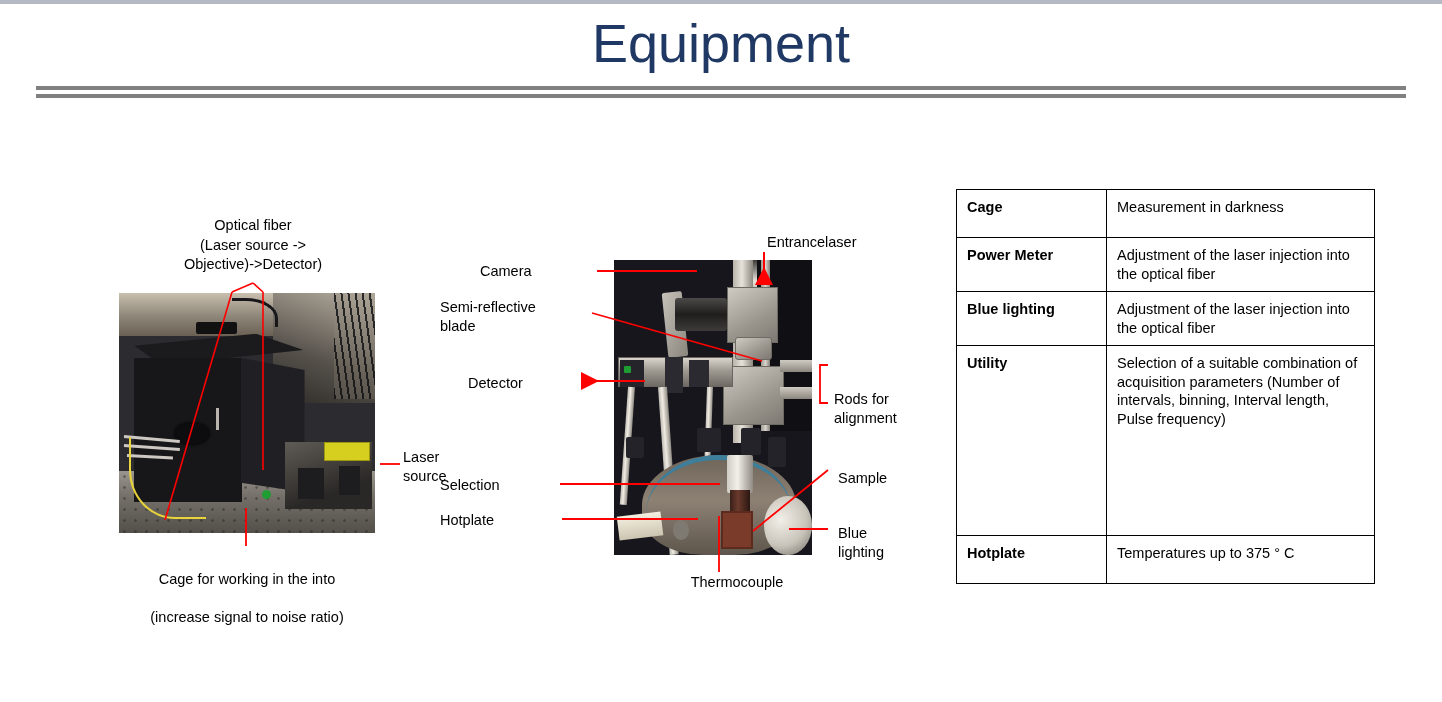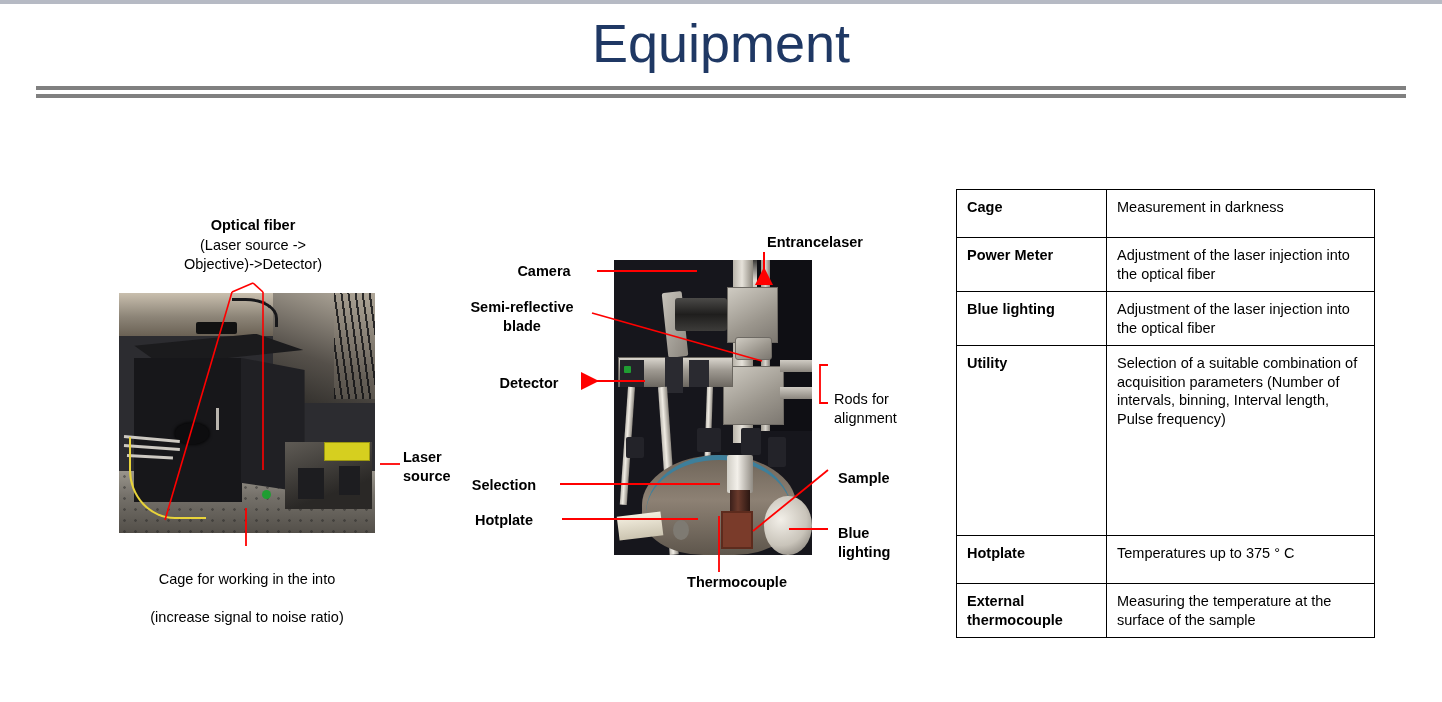--- a/index.html
+++ b/index.html
@@ -248,23 +248,23 @@
     pointer-events: none;
   }
   .lbl {
     position: absolute;
     font-family: "Liberation Sans", sans-serif;
     font-size: 14.5px;
     line-height: 19px;
     color: #000000;
     white-space: pre-line;
   }
-  .lbl.bold { font-weight: bold; }
+  .lbl.bold { font-weight: normal; }
   .lbl.ctr { text-align: center; }
-  .lbl.rt  { text-align: center; margin-left: 8px; }
+  .lbl.rt  { text-align: left; }
 
   
   #equip-table {
     position: absolute; left: 956px; top: 189px; width: 418px;
     border-collapse: collapse;
     table-layout: fixed;
   }
   #equip-table td {
     border: 1.5px solid #000000;
     vertical-align: top;
@@ -472,18 +472,14 @@
       <td class="v">Adjustment of the laser injection into the optical fiber</td>
     </tr>
     <tr class="rh-4">
       <td class="k">Utility</td>
       <td class="v">Selection of a suitable combination of acquisition parameters (Number of intervals, binning, Interval length, Pulse frequency)</td>
     </tr>
     <tr class="rh-5">
       <td class="k">Hotplate</td>
       <td class="v">Temperatures up to 375 ° C</td>
     </tr>
-    <tr class="rh-6">
-      <td class="k">External thermocouple</td>
-      <td class="v">Measuring the temperature at the surface of the sample</td>
-    </tr>
   </tbody>
 </table>
 
 </body></html>

